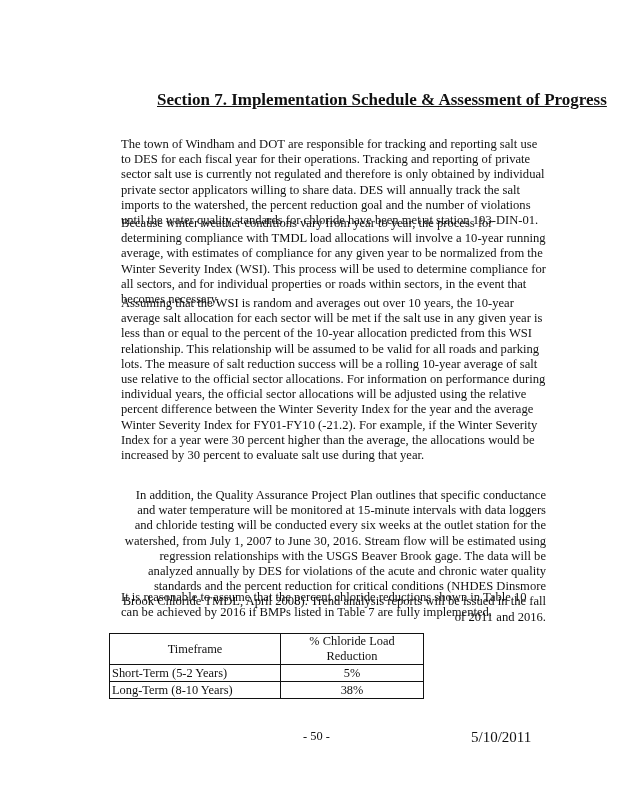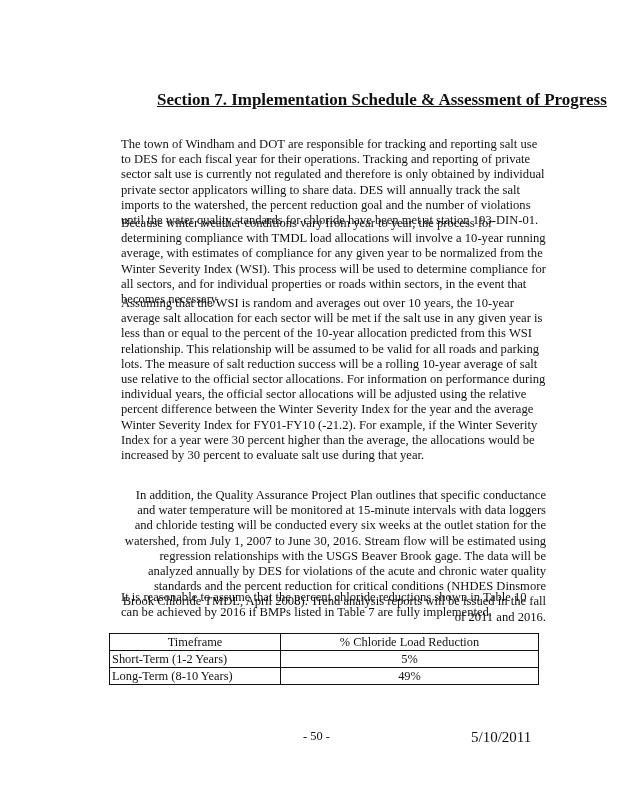--- a/index.html
+++ b/index.html
@@ -11,21 +11,21 @@
              letter-spacing: 0px; white-space: nowrap; margin-left: 48px; }
   .para { position: absolute; left: 109px; width: 425px; font-size: 12.6px;
           line-height: 15.2px; text-align: left; margin: 12px; }
   .p1 { top: 125px; }
   .p2 { top: 204px; }
   .p3 { top: 284px; }
   .p4 { top: 476px; text-align: right; }
   .p5 { top: 578px; }
   .table-caption { position: absolute; left: 111px; top: 617px; font-weight: bold;
                    font-size: 12.6px; white-space: nowrap; }
-  table.sched { position: absolute; left: 109px; top: 633px; width: 430px;
+  table.sched { position: absolute; left: 109px; top: 633px; width: 315px;
                 border-collapse: collapse; font-size: 12.4px; }
   table.sched td, table.sched th { border: 1.5px solid #111; padding: 0 2px;
                 height: 16px; line-height: 15px; font-weight: normal; }
   table.sched th { text-align: center; }
   table.sched td.tf { width: 166px; text-align: left; }
   table.sched td.pct { text-align: center; }
   .footer-page { position: absolute; left: 303px; top: 729px; font-size: 12.4px; }
   .footer-date { position: absolute; left: 471px; top: 729px; font-size: 15px; }
 </style>
 </head>
@@ -40,25 +40,25 @@
   <p class="para p4">In addition, the Quality Assurance Project Plan outlines that specific conductance and water temperature will be monitored at 15-minute intervals with data loggers and chloride testing will be conducted every six weeks at the outlet station for the watershed, from July 1, 2007 to June 30, 2016. Stream flow will be estimated using regression relationships with the USGS Beaver Brook gage. The data will be analyzed annually by DES for violations of the acute and chronic water quality standards and the percent reduction for critical conditions (NHDES Dinsmore Brook Chloride TMDL, April 2008). Trend analysis reports will be issued in the fall of 2011 and 2016.</p>
   <p class="para p5">It is reasonable to assume that the percent chloride reductions shown in Table 10 can be achieved by 2016 if BMPs listed in Table 7 are fully implemented.</p>
 
   <table class="sched">
     <tbody>
         <tr>
       <th>Timeframe</th>
       <th>% Chloride Load Reduction</th>
     </tr>
     <tr>
-      <td class="tf">Short-Term (1-2 Years)</td>
+      <td class="tf">Short-Term (5-2 Years)</td>
       <td class="pct">5%</td>
     </tr>
     <tr>
       <td class="tf">Long-Term (8-10 Years)</td>
-      <td class="pct">49%</td>
+      <td class="pct">38%</td>
     </tr>
   </tbody>
     </table>
 
   <div class="footer-page">- 50 -</div>
   <div class="footer-date">5/10/2011</div>
 </div>
 
 </body></html>

